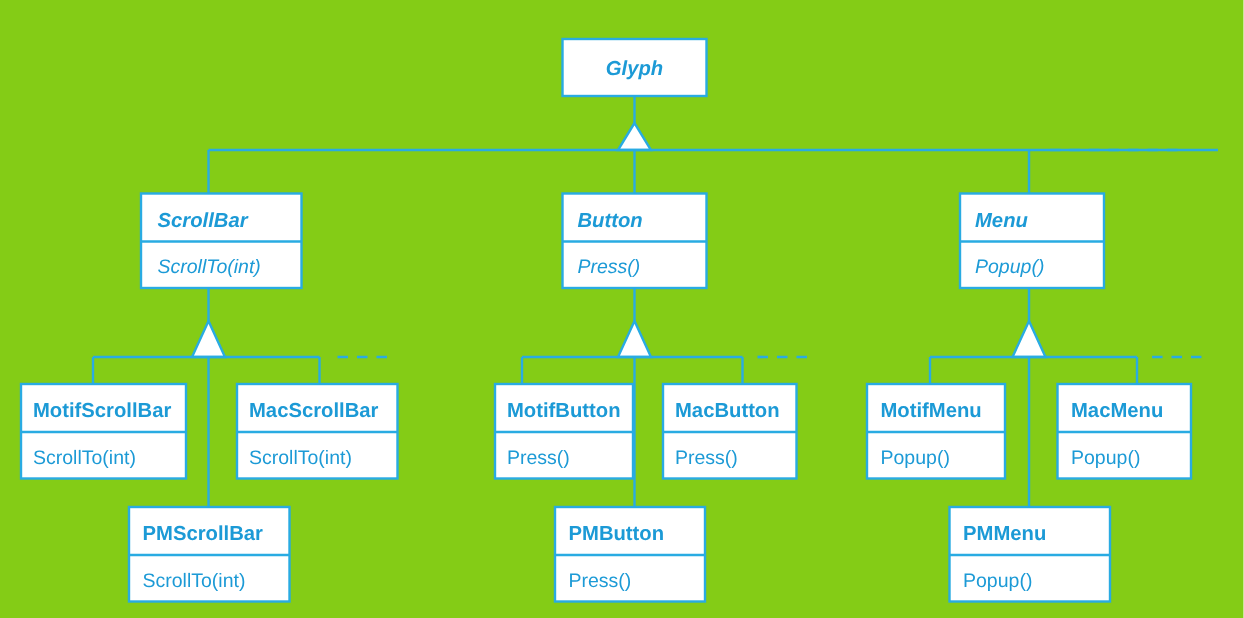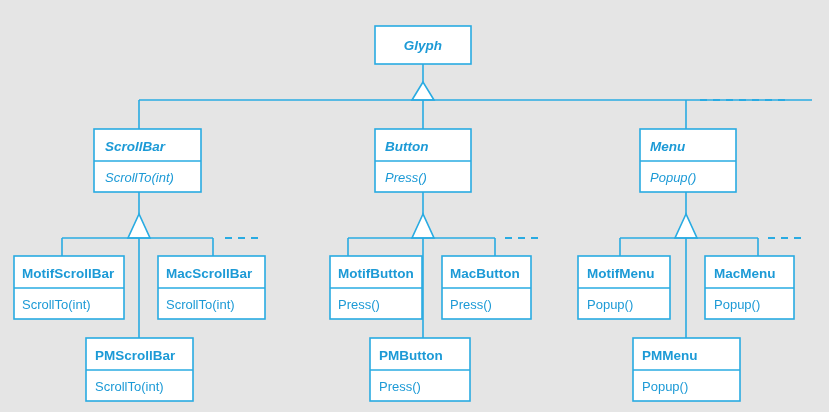--- a/index.html
+++ b/index.html
@@ -7,21 +7,21 @@
     padding: 0;
     background: #ffffff;
   }
   body {
     font-family: "Liberation Sans", sans-serif;
   }
   #diagram-root {
     position: relative;
     width: 829px;
     height: 412px;
-    background: #e5e5e5;
+    background: #84cc16;
     overflow: hidden;
   }
   svg.canvas {
     position: absolute;
     left: 0;
     top: 0;
     width: 829px;
     height: 412px;
   }
   .cls-box {

